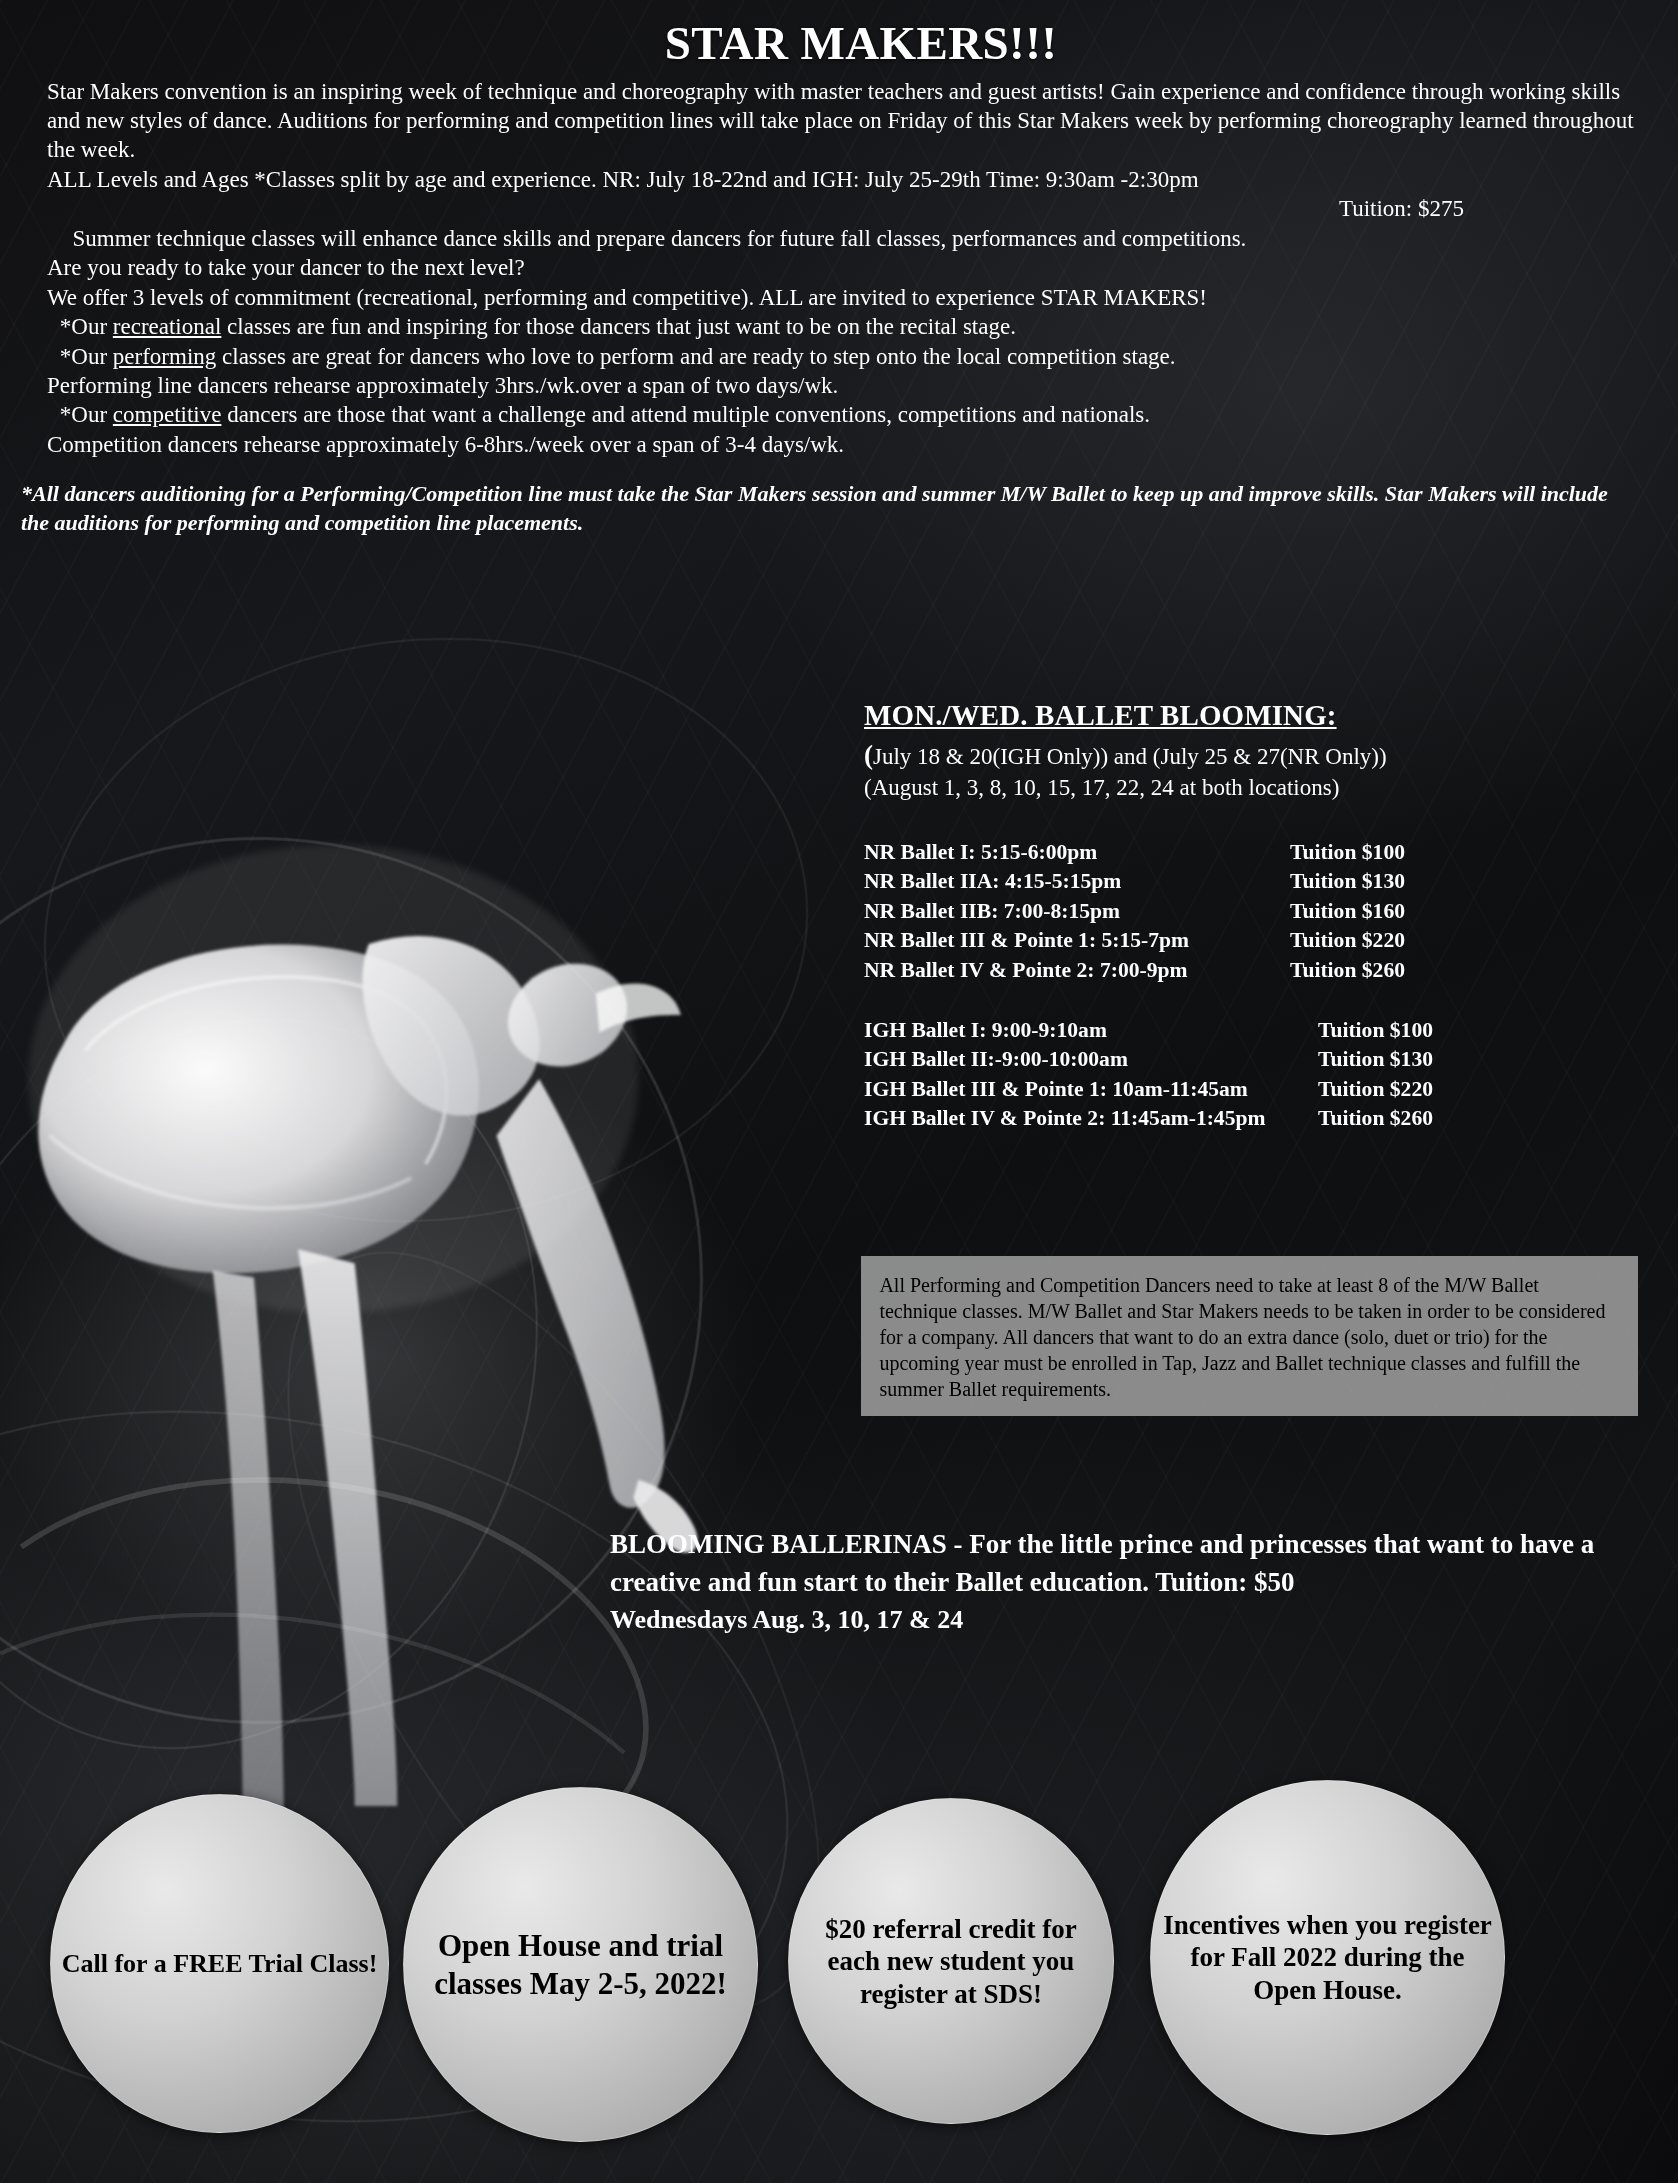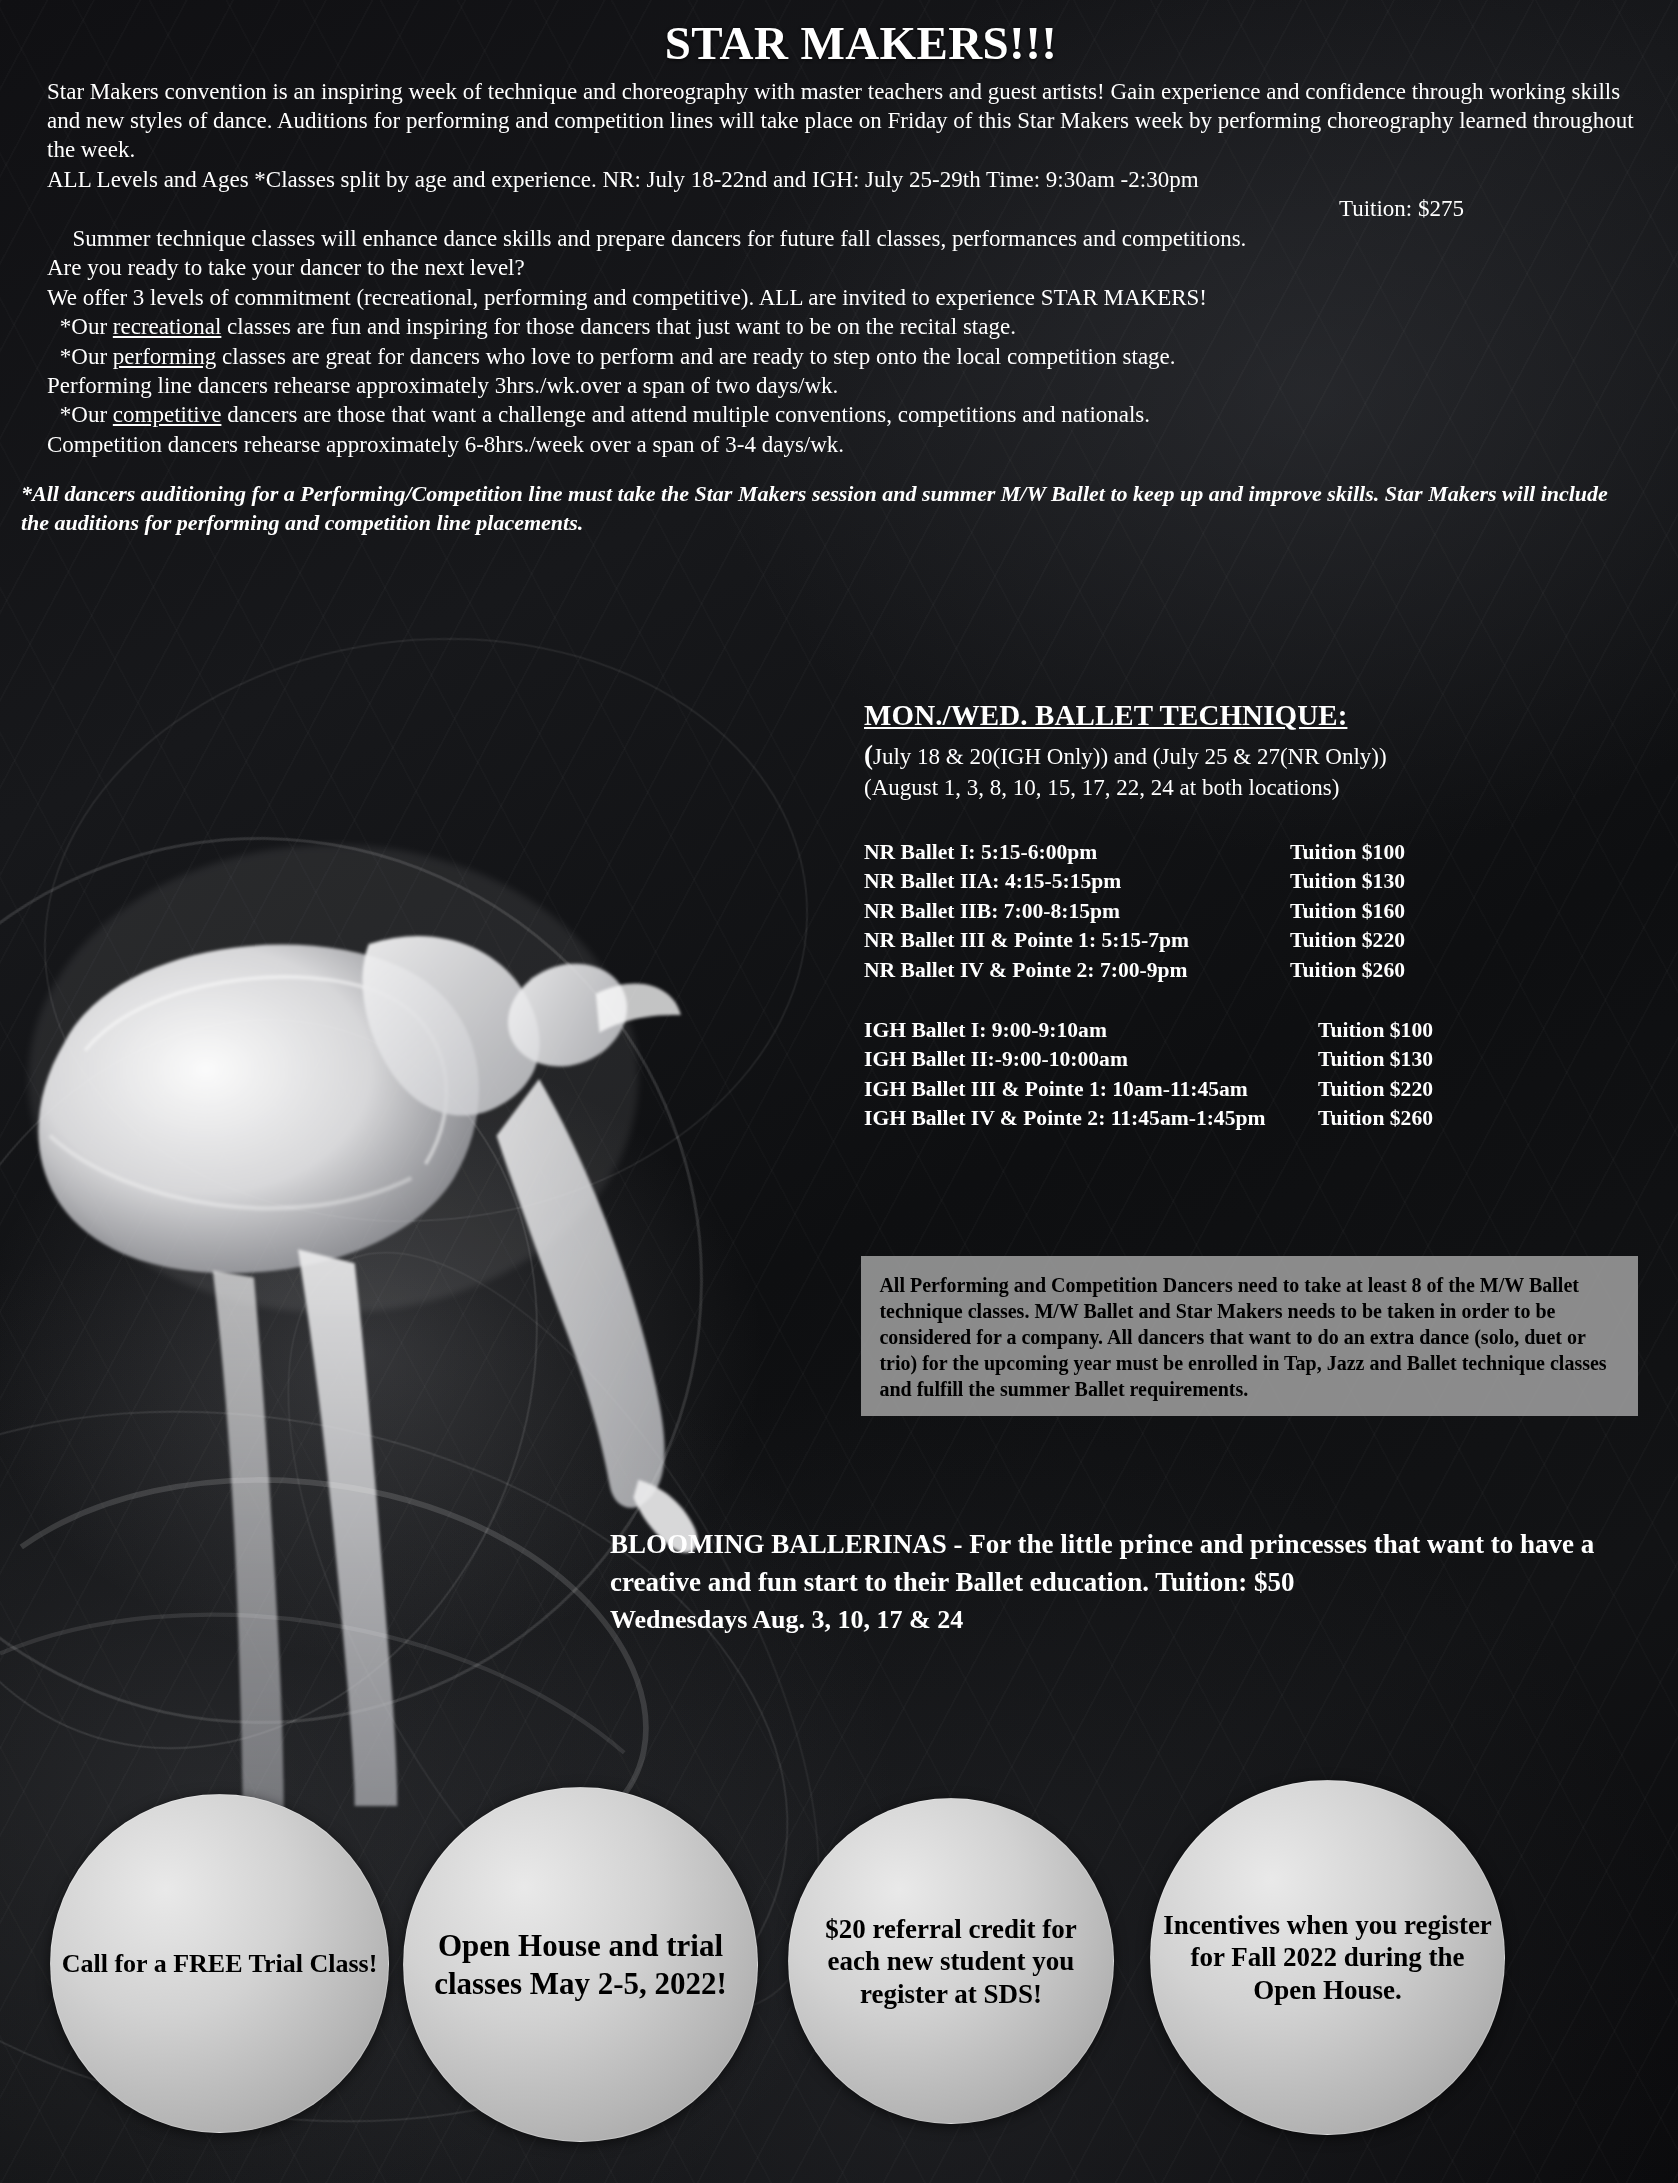--- a/index.html
+++ b/index.html
@@ -134,21 +134,21 @@
   
   #info-box {
     position: absolute;
     left: 861px;
     top: 1256px;
     width: 777px;
     background: rgba(170,170,170,0.80);
     color: #000;
     padding: 15.6px 17px 14px 18.4px;
     font-size: 20px;
-    font-weight: bold;
+    font-weight: normal;
     line-height: 1.30;
   }
 
   
   #blooming {
     position: absolute;
     left: 610px;
     top: 1526px;
     width: 1008px;
     font-size: 27px;
@@ -263,21 +263,21 @@
     <p class="tight indent-1"><span>*Our </span><u>performing</u><span> classes are great for dancers who love to perform and are ready to step onto the local competition stage.</span></p>
     <p class="tight">Performing line dancers rehearse approximately 3hrs./wk.over a span of two days/wk.</p>
 
     <p class="tight indent-1"><span>*Our </span><u>competitive</u><span> dancers are those that want a challenge and attend multiple conventions, competitions and nationals.</span></p>
     <p class="tight">Competition dancers rehearse approximately 6-8hrs./week over a span of 3-4 days/wk.</p>
   </div>
 
   <p class="note-italic">*All dancers auditioning for a Performing/Competition line must take the Star Makers session and summer M/W Ballet to keep up and improve skills. Star Makers will  include the auditions for performing and competition line placements.</p>
 
   <div id="ballet-block">
-    <div id="ballet-heading">MON./WED. BALLET TECHNIQUE:</div>
+    <div id="ballet-heading">MON./WED. BALLET BLOOMING:</div>
     <div class="ballet-dates">
       <div><span class="bigparen">(</span><span>July 18 &amp; 20(IGH Only)) and (July 25 &amp; 27(NR Only))</span></div>
       <div>(August 1, 3, 8, 10, 15, 17, 22, 24 at both locations)</div>
     </div>
 
     <div class="schedule">
       <div class="sched-row">
         <span class="cls">NR Ballet I: 5:15-6:00pm</span>
         <span class="fee">Tuition $100</span>
       </div>

